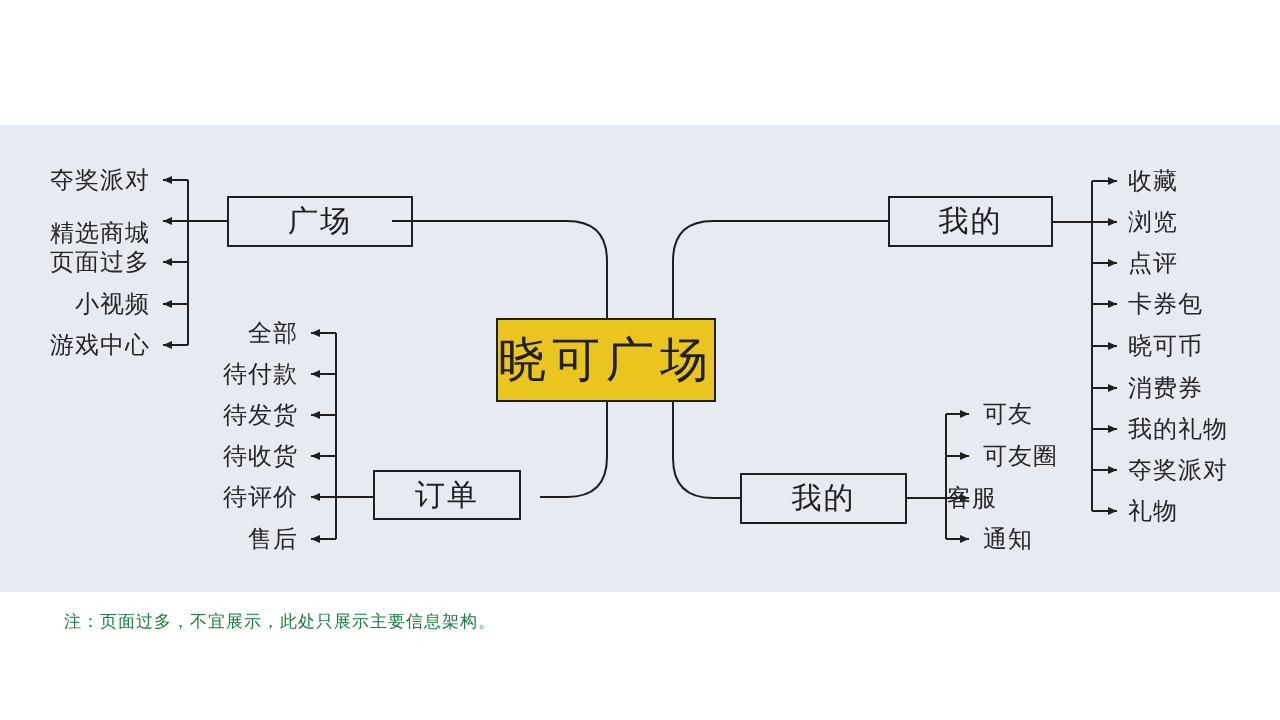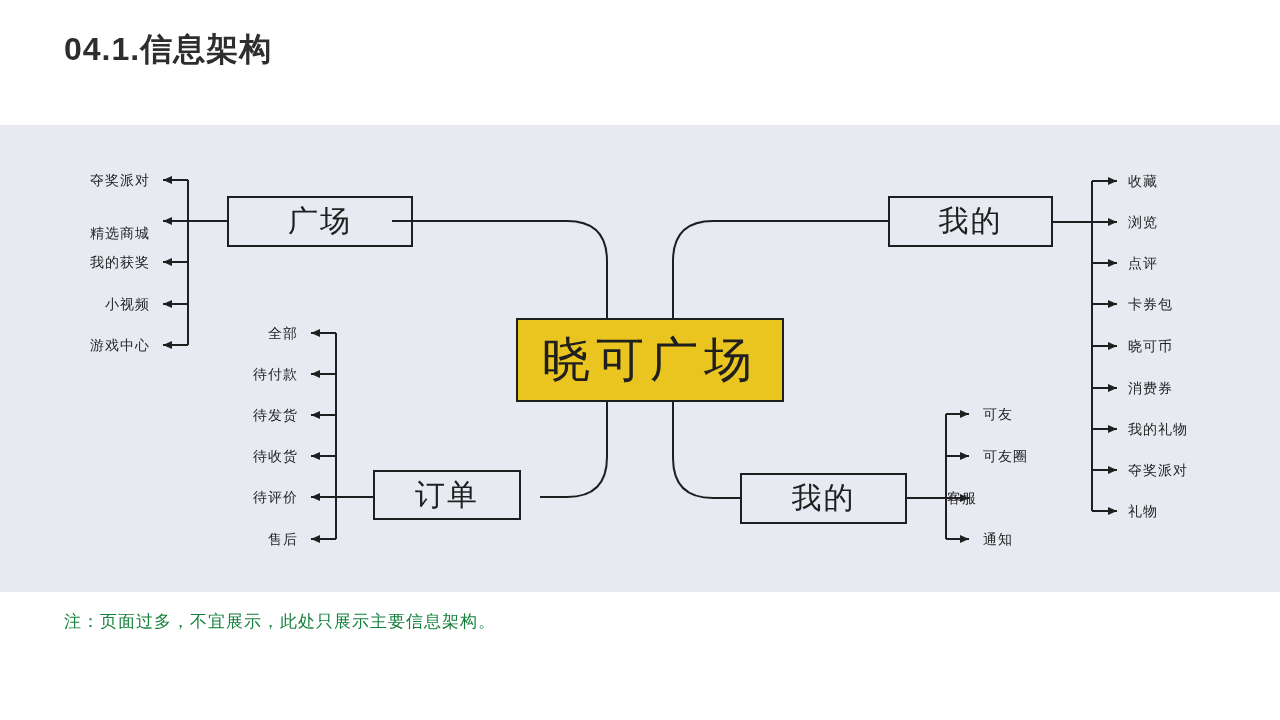--- a/index.html
+++ b/index.html
@@ -19,33 +19,32 @@
   svg.wires{position:absolute;left:0;top:0;width:1280px;height:720px;pointer-events:none;}
   .node{
     position:absolute;box-sizing:border-box;border:2px solid #1f1f1f;
     display:flex;align-items:center;justify-content:center;
     font-size:30px;color:#1f1f1f;letter-spacing:2px;background:transparent;
   }
   .node.center{
     background:#EAC41F;font-size:48px;letter-spacing:6px;border-width:2px;
   }
   .leaf{
-    position:absolute;font-size:14px;line-height:26px;color:#262626;
+    position:absolute;font-size:24px;line-height:26px;color:#262626;
     white-space:nowrap;letter-spacing:1px;
   }
   .footnote{
     position:absolute;left:64px;top:610px;font-size:17px;color:#15803d;
     letter-spacing:1px;
   }
 </style>
 </head>
 <body>
 
 <div class="header">
-  <div class="title">04.1.信息架构</div>
 </div>
 
 <div class="panel"></div>
 
 <svg class="wires" viewBox="0 0 1280 720">
   <defs>
     <marker id="ah" markerUnits="userSpaceOnUse" markerWidth="12" markerHeight="10" refX="9" refY="4" orient="auto">
       <path d="M0,0 L9,4 L0,8 Z" fill="#1f1f1f"></path>
     </marker>
   </defs>
@@ -88,25 +87,25 @@
     <path d="M907,498 L969,498" marker-end="url(#ah)"></path>
     <path d="M946,539 L969,539" marker-end="url(#ah)"></path>
   </g>
 </svg>
 
 <div class="node" style="left:227px;top:196px;width:186px;height:51px;">广场</div>
 <div class="node" style="left:373px;top:470px;width:148px;height:50px;">订单</div>
 <div class="node" style="left:888px;top:196px;width:165px;height:51px;">我的</div>
 <div class="node" style="left:740px;top:473px;width:167px;height:51px;">我的</div>
 
-<div class="node center" style="left:516px;top:318px;width:268px;height:84px;">晓可广场</div>
+<div class="node center" style="left:496px;top:318px;width:220px;height:84px;">晓可广场</div>
 
 <div class="leaf" style="right:1130px;top:167px">夺奖派对</div>
 <div class="leaf" style="right:1130px;top:220px">精选商城</div>
-<div class="leaf" style="right:1130px;top:249px">我的获奖</div>
+<div class="leaf" style="right:1130px;top:249px">页面过多</div>
 <div class="leaf" style="right:1130px;top:291px">小视频</div>
 <div class="leaf" style="right:1130px;top:332px">游戏中心</div>
 
 <div class="leaf" style="right:982px;top:320px">全部</div>
 <div class="leaf" style="right:982px;top:361px">待付款</div>
 <div class="leaf" style="right:982px;top:402px">待发货</div>
 <div class="leaf" style="right:982px;top:443px">待收货</div>
 <div class="leaf" style="right:982px;top:484px">待评价</div>
 <div class="leaf" style="right:982px;top:526px">售后</div>
 

